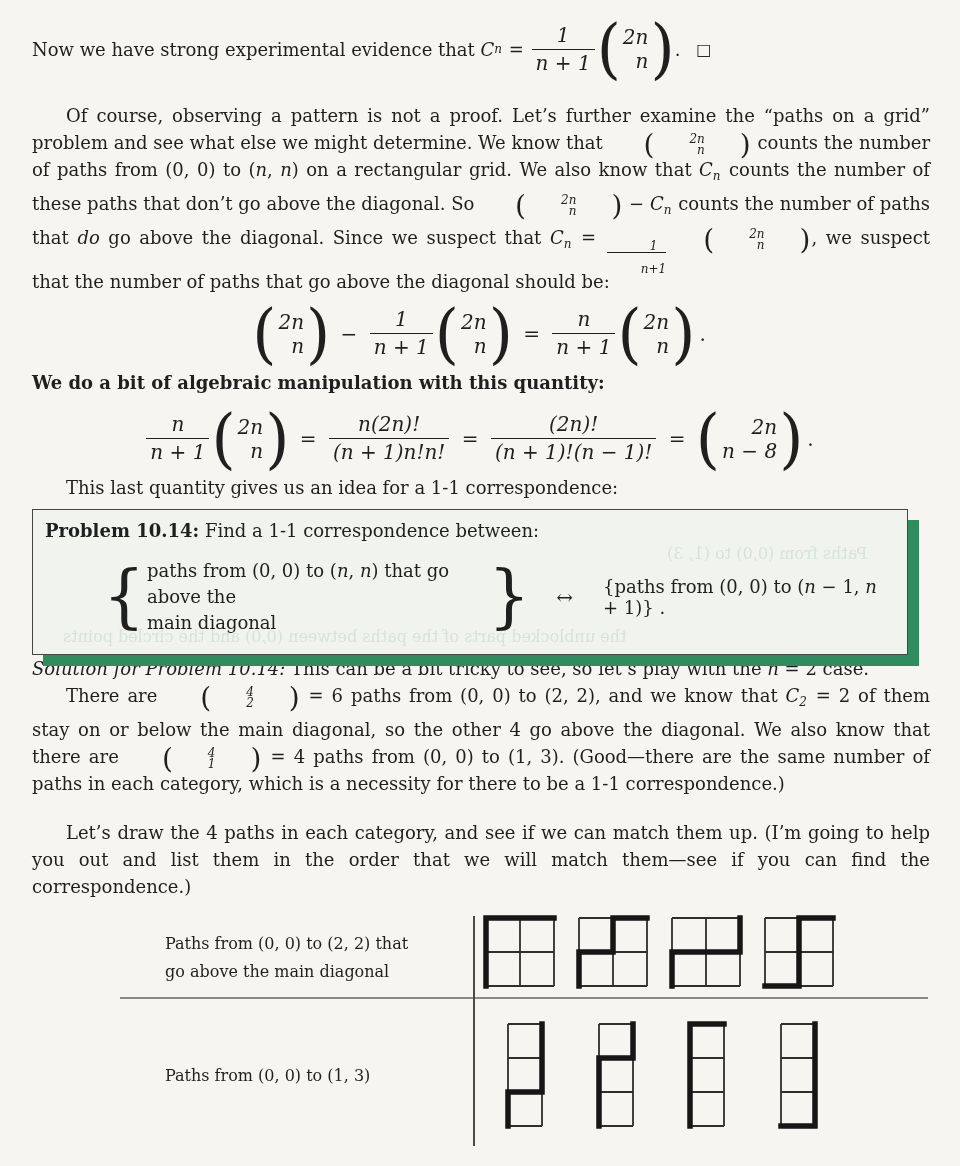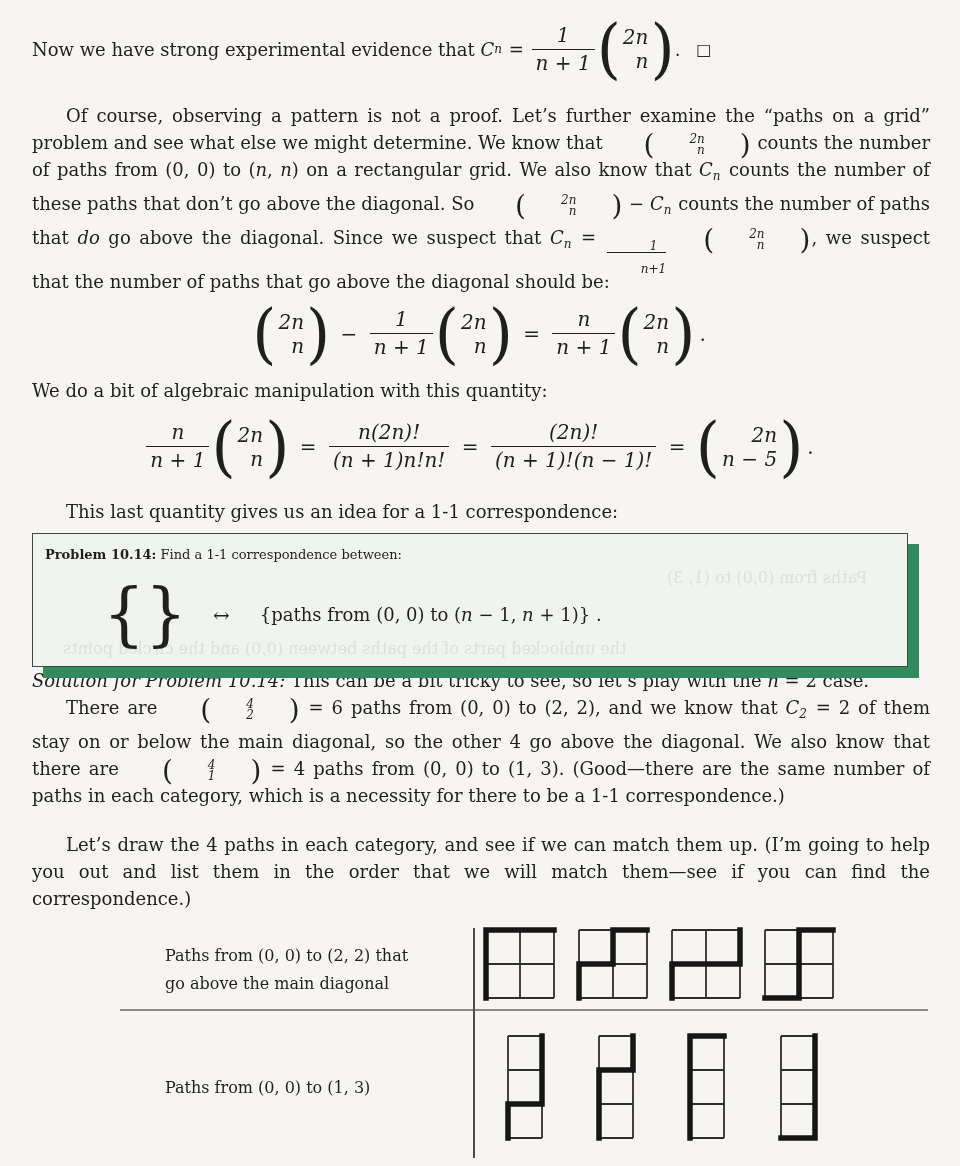--- a/index.html
+++ b/index.html
@@ -37,30 +37,30 @@
   .bin .par{font-style:normal;font-weight:400;}
   .bin-l .par{font-size:62px;line-height:1;transform:scaleY(1.04);}
   .bin-l .stack{font-size:20px;line-height:22px;padding:0 2px;gap:2px;}
   .bin-s{height:20px;vertical-align:-5px;margin:0 1px;}
   .bin-s .par{font-size:28px;line-height:1;}
   .bin-s .stack{font-size:12px;line-height:11px;padding:0 1px;}
 
   .p1{margin-top:4px;height:62px;font-size:18px;}
   .p2{margin-top:22px;}
   .eq1{margin:8px 0 2px 0;}
-  .p3{margin-top:12px;}
+  .p3{margin-top:4px;font-weight:bold;}
   .eq2{margin:12px 0 4px 0;}
-  .p4{margin-top:20px;}
+  .p4{margin-top:4px;}
 
   
   .problem-box{position:relative;margin-top:8px;margin-right:22px;
     background:#f0f3ee;border:1.6px solid #44463f;
     box-shadow:11px 11px 0 0 #2e8c5e;
     padding:8px 12px 16px 12px;}
-  .box-title{font-size:13px;line-height:26px;}
+  .box-title{font-size:18px;line-height:26px;}
   .setrow{display:flex;align-items:center;margin:14px 0 2px 58px;font-size:18px;}
   .bigbrace{font-size:66px;font-weight:400;transform:scaleY(1.05);line-height:1;}
   .setlines{display:flex;flex-direction:column;font-size:18px;line-height:26px;padding:0 2px;}
   .arrow{margin:0 30px 0 26px;font-size:20px;}
   .ghost{position:absolute;transform:scaleX(-1);color:#3f7f66;opacity:0.14;
     font-size:16px;pointer-events:none;filter:blur(0.6px);white-space:nowrap;}
   .g1{top:34px;right:40px;}
   .g2{bottom:8px;left:30px;}
 
   .psol{}
@@ -192,35 +192,39 @@
       <span class="txt"> = </span>
       <span class="frac frac-l">
         <span class="num">(2n)!</span>
         <span class="den">(n + 1)!(n − 1)!</span>
       </span>
       <span class="txt"> = </span>
       <span class="bin bin-l">
         <span class="par">(</span>
         <span class="stack">
           <span class="">2n</span>
-          <span class="">n − 5</span>
+          <span class="">n − 8</span>
         </span>
         <span class="par">)</span>
       </span>
       <span class="txt">.</span>
     </div>
 
   <p class="ind p4">This last quantity gives us an idea for a 1-1 correspondence:</p>
 
   <div class="problem-box">
     <div class="ghost g1">Paths from (0,0) to (1, 3)</div>
     <div class="ghost g2">the unblocked parts of the paths between (0,0) and the circled points</div>
     <p class="box-title"><b>Problem 10.14:</b><span> Find a 1-1 correspondence between:</span></p>
     <div class="setrow">
       <span class="bigbrace">{</span>
+      <span class="setlines">
+        <span>paths from (0, 0) to (<span class="mi">n</span>, <span class="mi">n</span>) that go above the</span>
+        <span>main diagonal</span>
+      </span>
       <span class="bigbrace">}</span>
       <span class="arrow">↔</span>
       <span class="set2">{paths from (0, 0) to (<span class="mi">n</span> − 1, <span class="mi">n</span> + 1)} .</span>
     </div>
   </div>
 
   <p class="psol"><span class="mi">Solution for Problem 10.14:</span>  This can be a bit tricky to see, so let’s play with the <span class="mi">n</span> = 2 case.</p>
 
   <p class="ind p5">There are <span class="bin bin-s">
         <span class="par">(</span>

